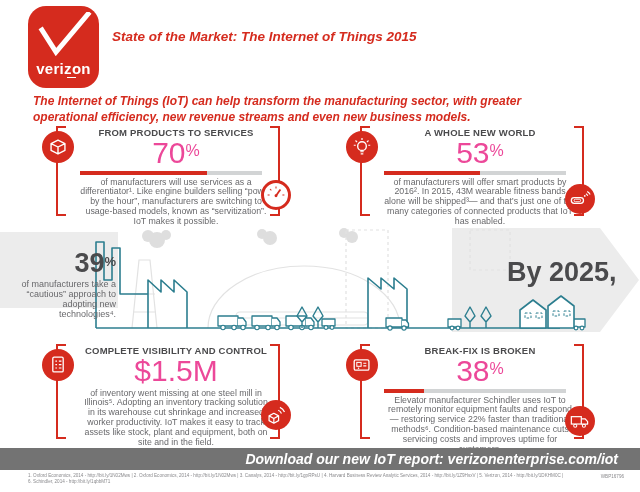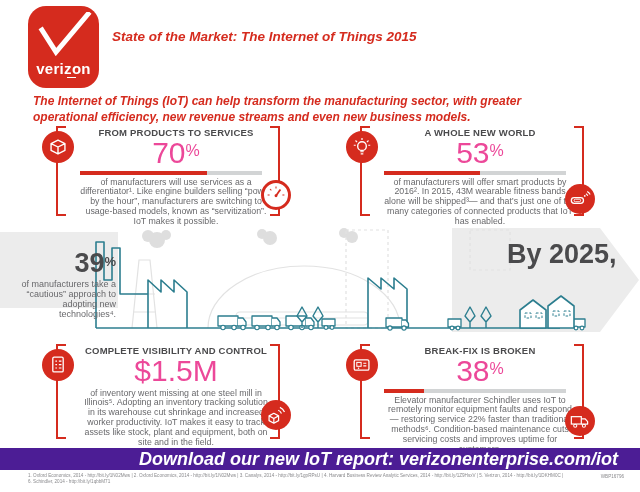--- a/index.html
+++ b/index.html
@@ -46,27 +46,27 @@
   .bar .fill { height:100%; background:#D52B1E; }
   .body { font-size:8.8px; color:#68686B; line-height:1.13; margin-top:1px; }
   .b-bl .big { margin-bottom:3px; }
 
   
   .midsvg { position:absolute; left:0; top:228px; }
   .stat39 { position:absolute; left:12px; top:250px; width:104px; text-align:right; }
   .stat39 .num { font-size:27px; font-weight:bold; color:#4A4A4C; line-height:1; }
   .stat39 .pct-sm { font-size:13px; vertical-align:6px; }
   .stat39 .body { font-size:9px; margin-top:2px; }
-  .by2025 { position:absolute; left:507px; top:241px; width:128px; }
+  .by2025 { position:absolute; left:507px; top:259px; width:128px; }
   .by2025 .h { font-size:27px; font-weight:bold; color:#4A4A4C; line-height:1; }
   .by2025 .body { font-size:9px; color:#5A5A5D; margin-top:3px; line-height:1.25; }
 
   
-  .banner { position:absolute; left:0; top:448px; width:640px; height:22px; background:#4c1d95;
-            color:#fff; font-style:italic; font-weight:bold; font-size:18px;
+  .banner { position:absolute; left:0; top:448px; width:640px; height:22px; background:#737373;
+            color:#fff; font-style:italic; font-weight:bold; font-size:14px;
             line-height:22px; text-align:right; padding-right:22px; }
   .banner .url { color:#fff; }
   .footnotes { position:absolute; left:28px; top:473px; width:555px; font-size:4.6px;
                color:#8A8A8D; line-height:1.4; }
   .doc-code { position:absolute; right:16px; top:474px; font-size:4.6px; color:#8A8A8D; }
 
   svg.icon { display:block; }
 </style>
 </head>
 <body>

